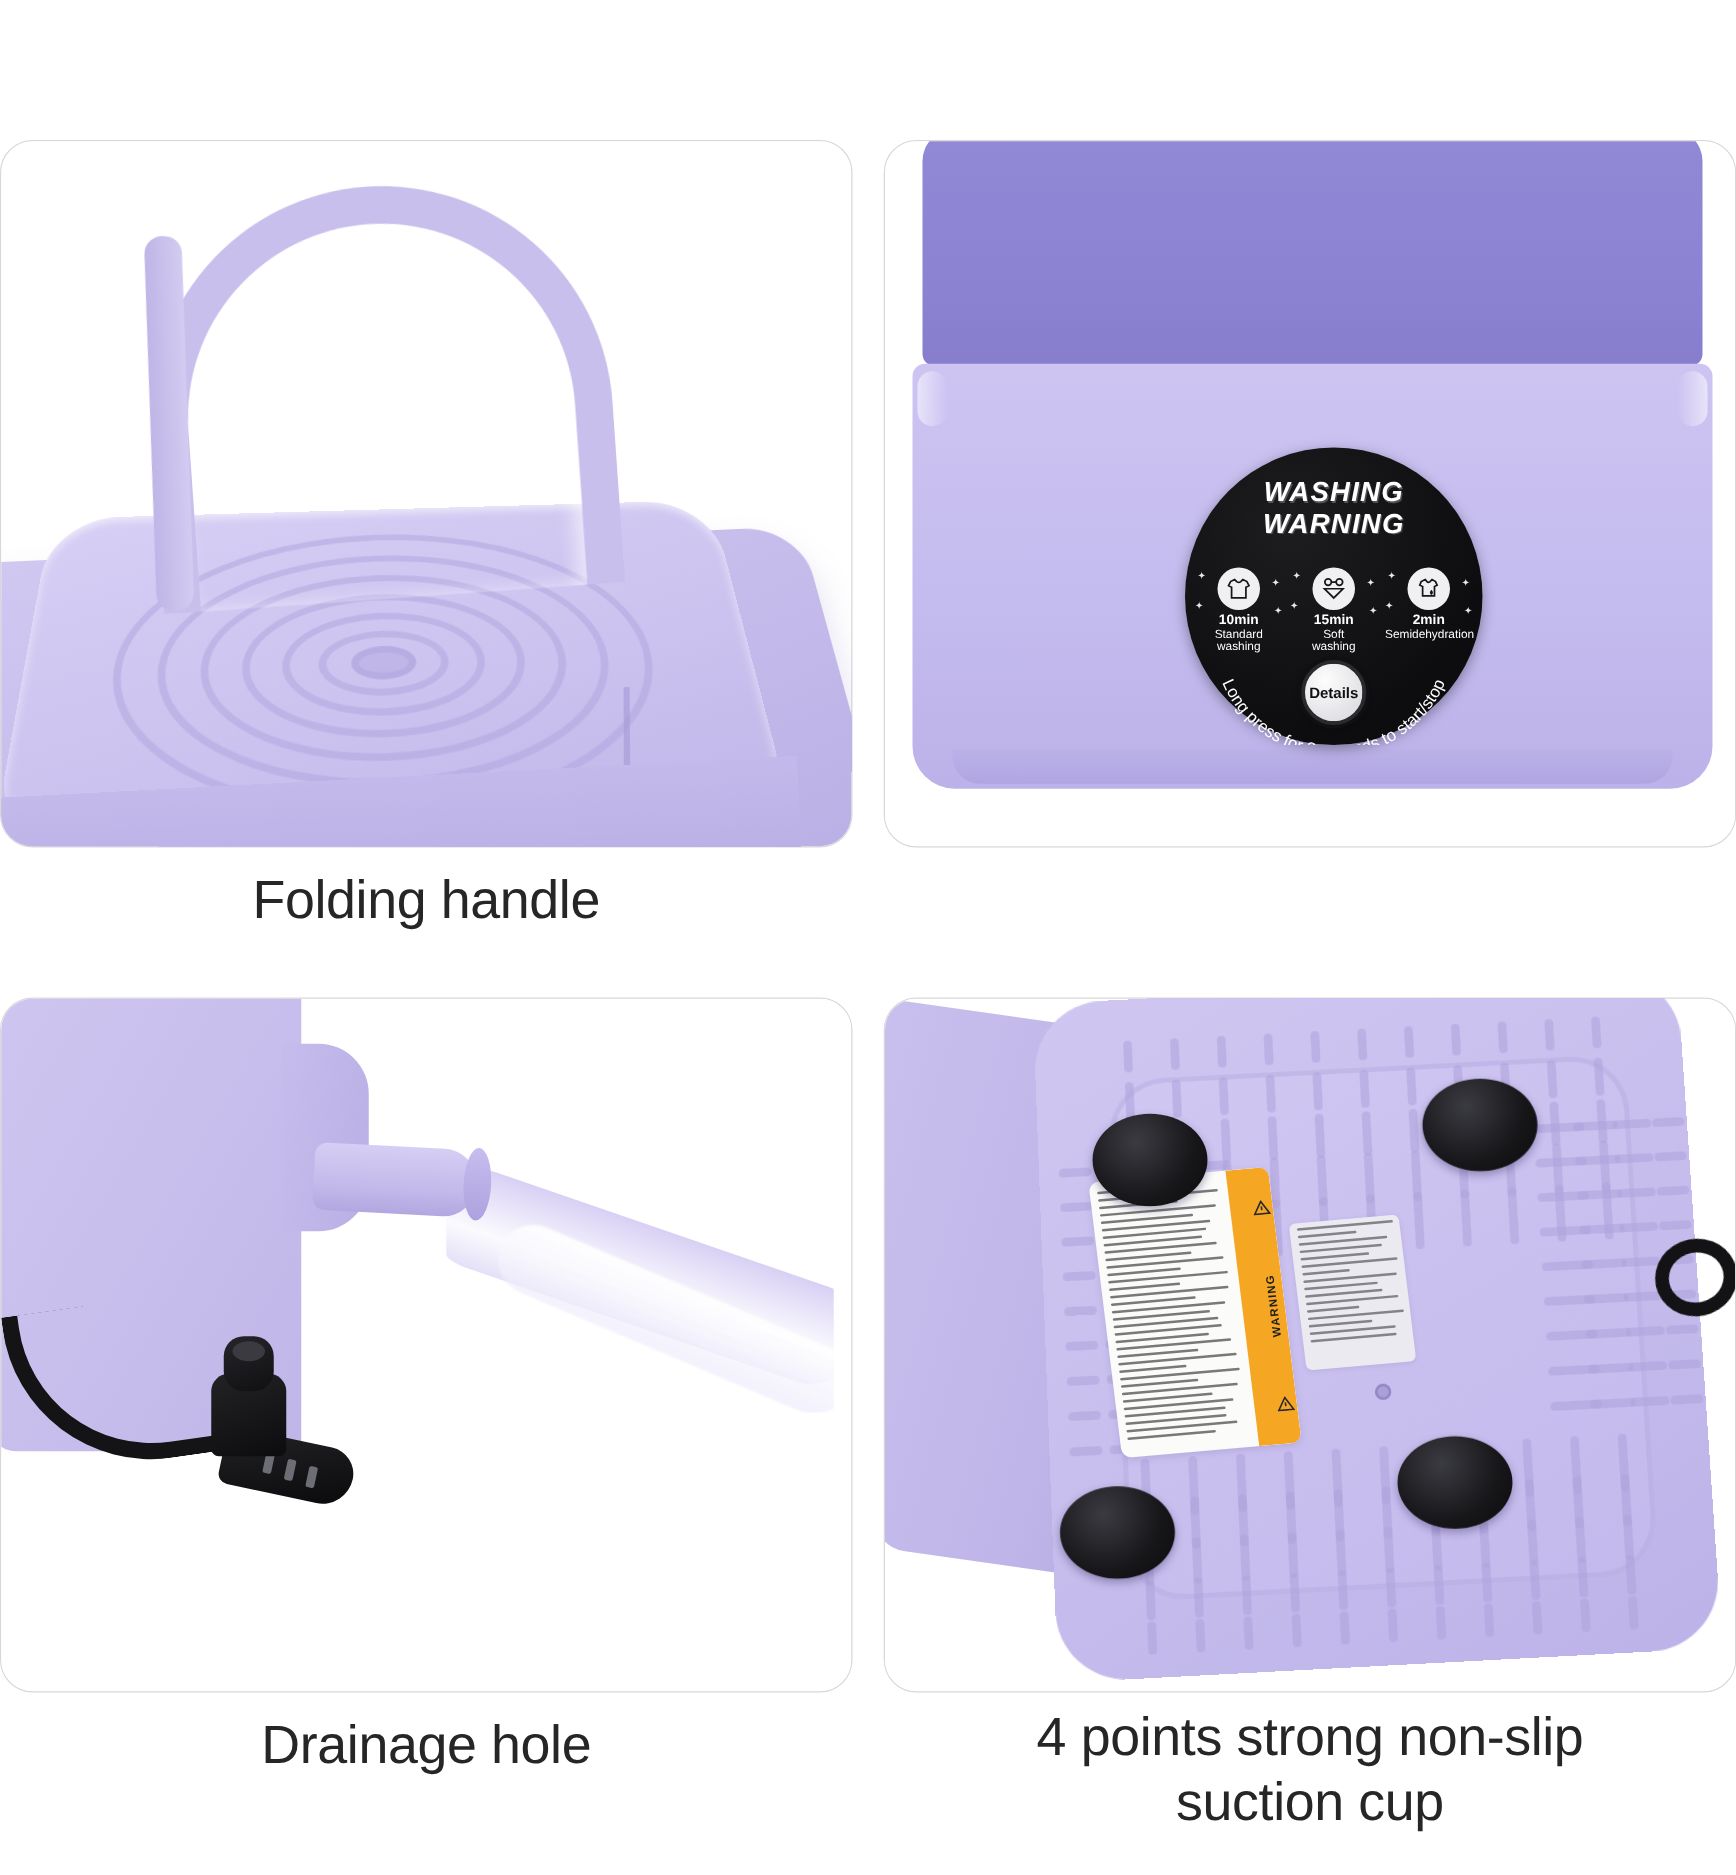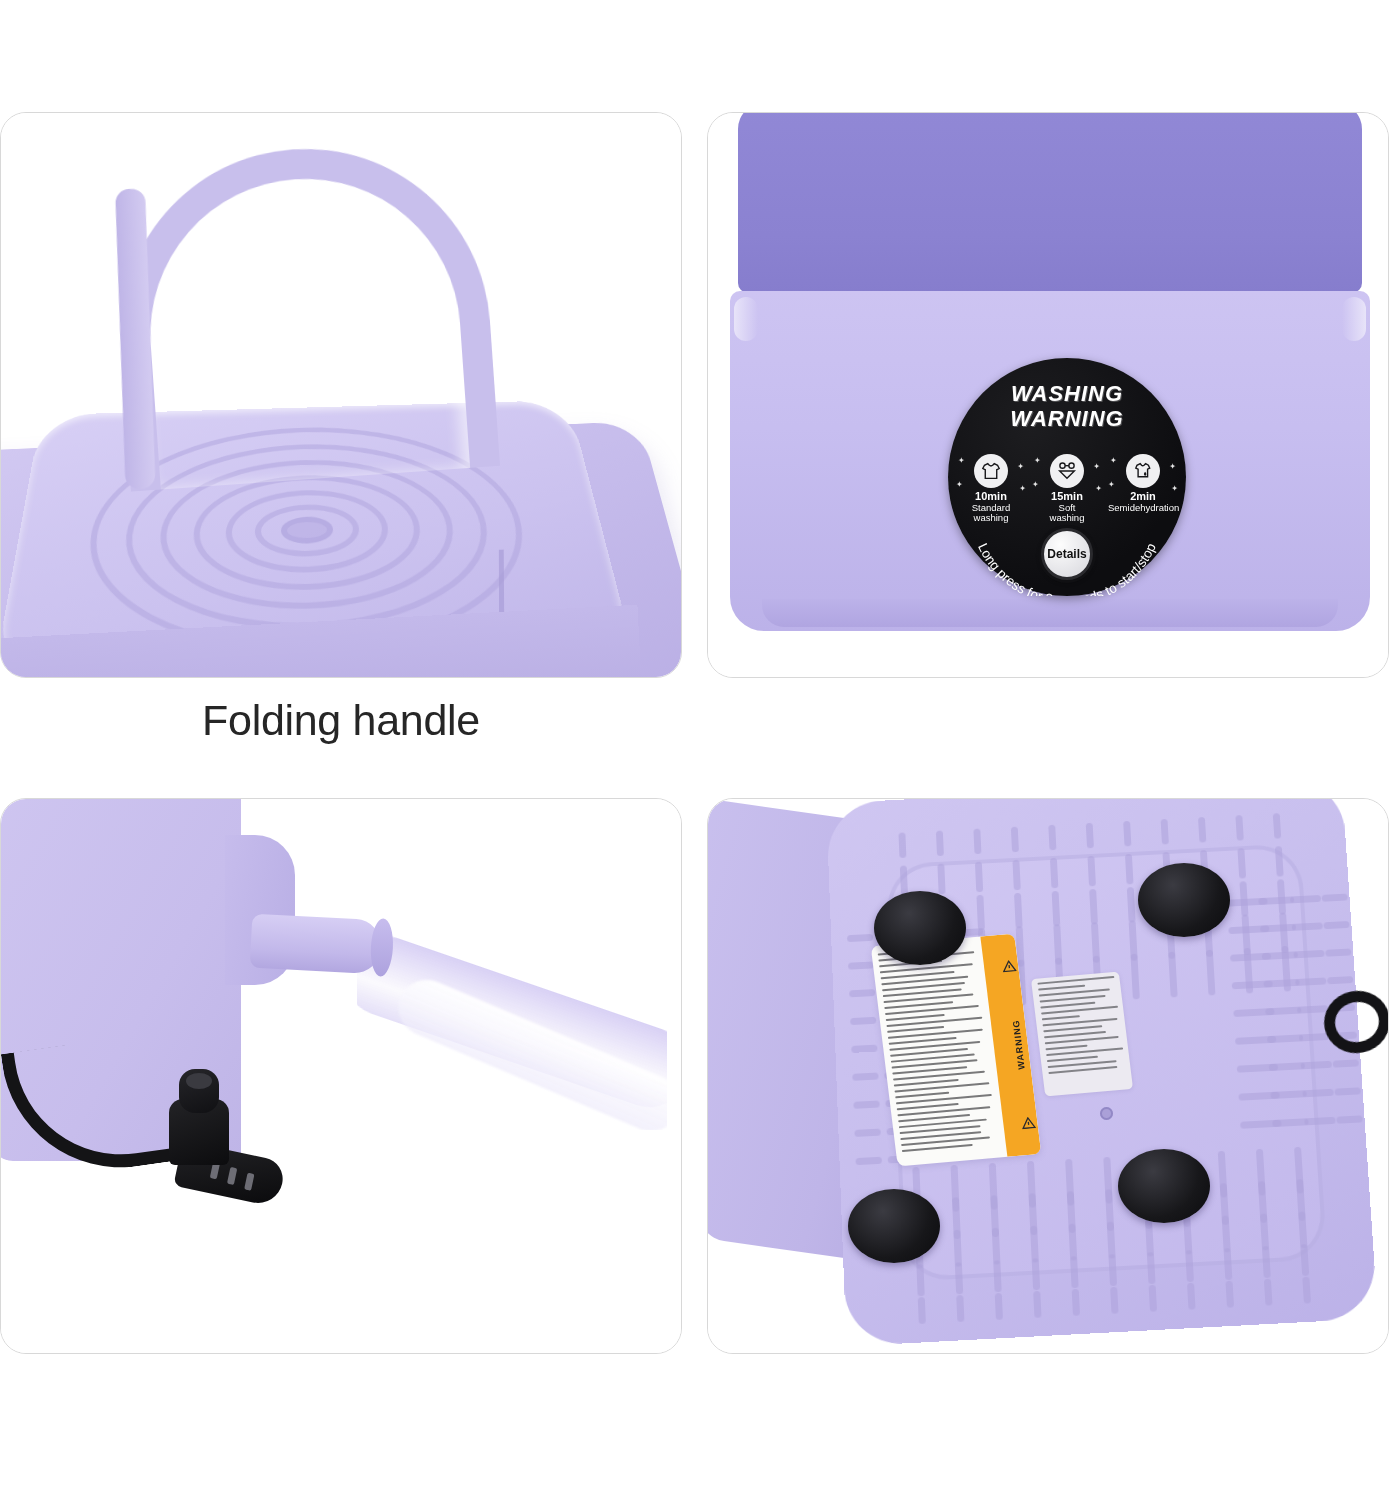--- a/index.html
+++ b/index.html
@@ -527,20 +527,21 @@
           <div class="cord"></div>
           <div class="plug-blade">
             <span class="plug-pin" style="left:34px; top:14px;"></span>
             <span class="plug-pin" style="left:52px; top:16px;"></span>
             <span class="plug-pin" style="left:70px; top:18px;"></span>
           </div>
           <div class="plug"></div>
         </div>
       </div>
     </div>
+    <div class="cap-bl caption">Drainage hole</div>
 
     <div class="cell-br">
       <div class="card">
         <div class="br-stage">
           <div class="unit-side"></div>
           <div class="base">
             <div class="base-inner"></div>
             <div class="ribs" id="ribs">
                 <i style="width: 7px; height: 26px; left: 72px; top: 34px;"></i>
                 <i style="width: 7px; height: 26px; left: 110px; top: 34px;"></i>
@@ -802,15 +803,21 @@
 
           <div class="cup cup-tl"></div>
           <div class="cup cup-tr"></div>
           <div class="cup cup-bl"></div>
           <div class="cup cup-br"></div>
           <div class="screw"></div>
           <div class="strap"></div>
         </div>
       </div>
     </div>
+    <div class="cap-br caption two-line">
+      <div>
+        <span>4 points strong non-slip</span><br>
+        <span>suction cup</span>
+      </div>
+    </div>
 
   </div>
 </div>
 
 </body></html>

